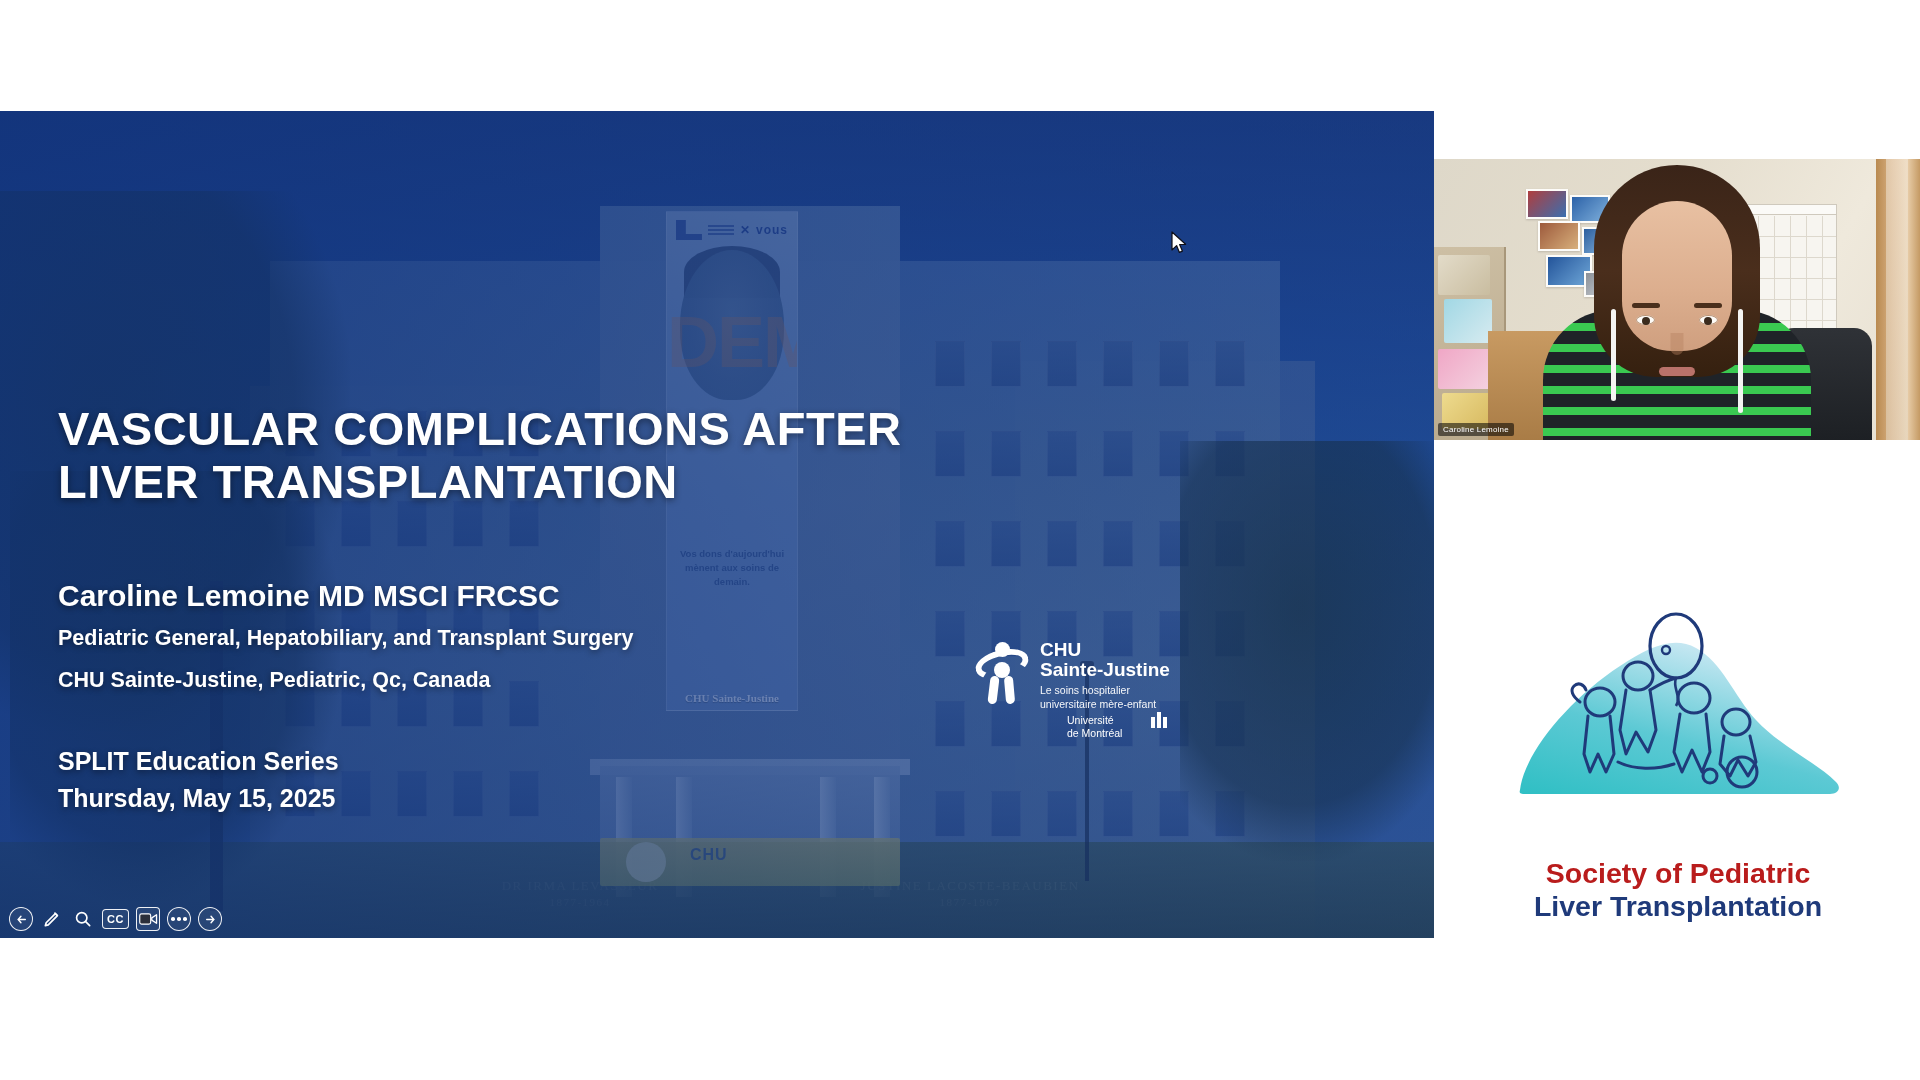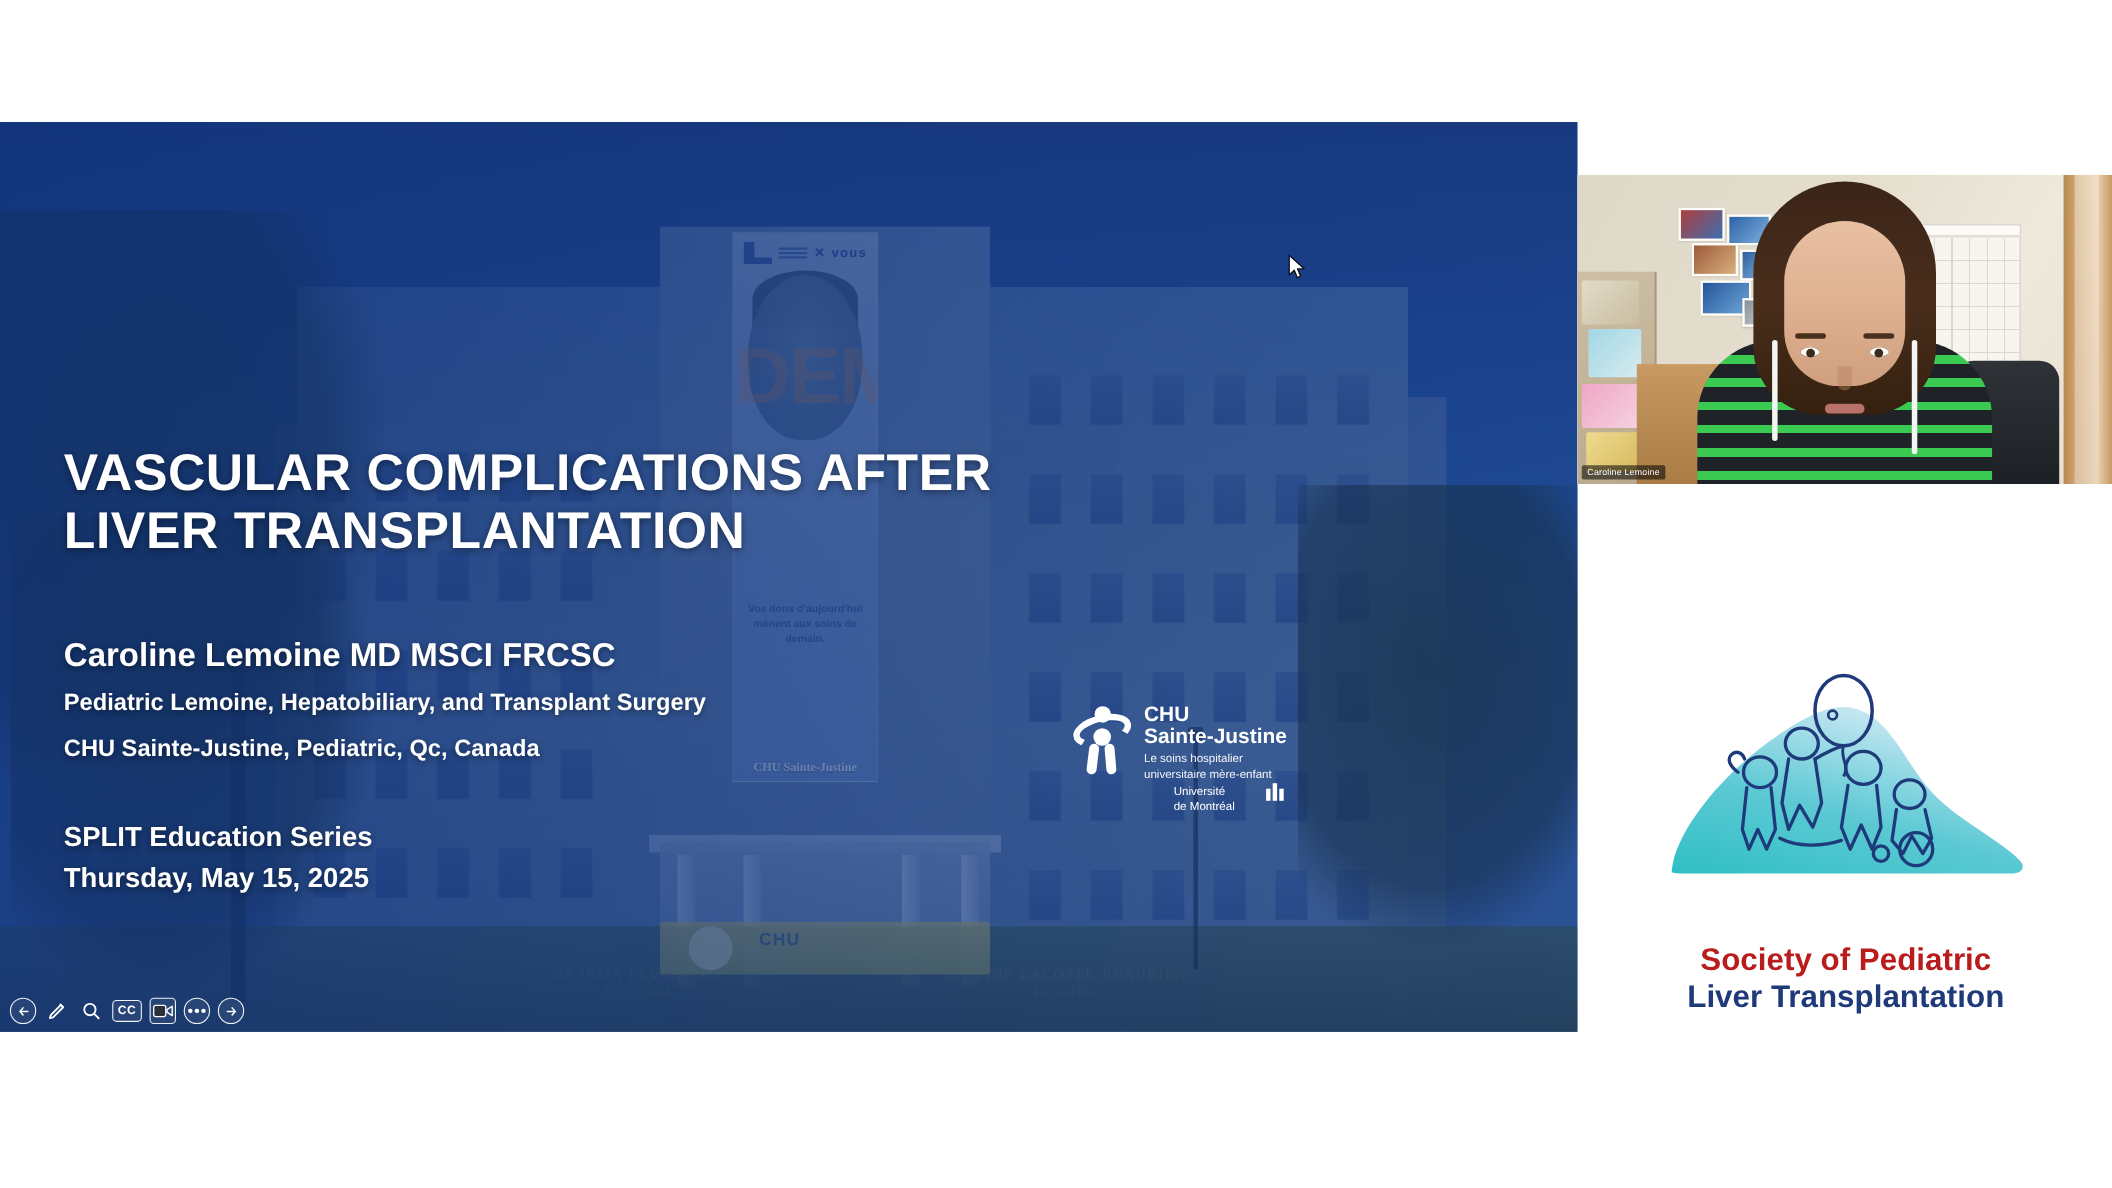--- a/index.html
+++ b/index.html
@@ -496,21 +496,21 @@
     <div class="trunk" style="left:210px; top:470px; width:13px; height:330px;"></div>
     <div class="lamp" style="left:1085px; top:560px; height:210px;"></div>
 
     <div class="tint"></div>
 
     <div class="slide-title">
       <div>VASCULAR COMPLICATIONS AFTER</div>
       <div>LIVER TRANSPLANTATION</div>
     </div>
     <div class="slide-name">Caroline Lemoine MD MSCI FRCSC</div>
-    <div class="slide-sub1">Pediatric Lemoine, Hepatobiliary, and Transplant Surgery</div>
+    <div class="slide-sub1">Pediatric General, Hepatobiliary, and Transplant Surgery</div>
     <div class="slide-sub2">CHU Sainte-Justine, Pediatric, Qc, Canada</div>
     <div class="slide-series">SPLIT Education Series</div>
     <div class="slide-date">Thursday, May 15, 2025</div>
 
     <div id="chu-logo">
       <div class="chu-mark">
         <span class="arc"></span>
           <span class="head"></span>
           <span class="body"></span>
         <span class="legL"></span>

